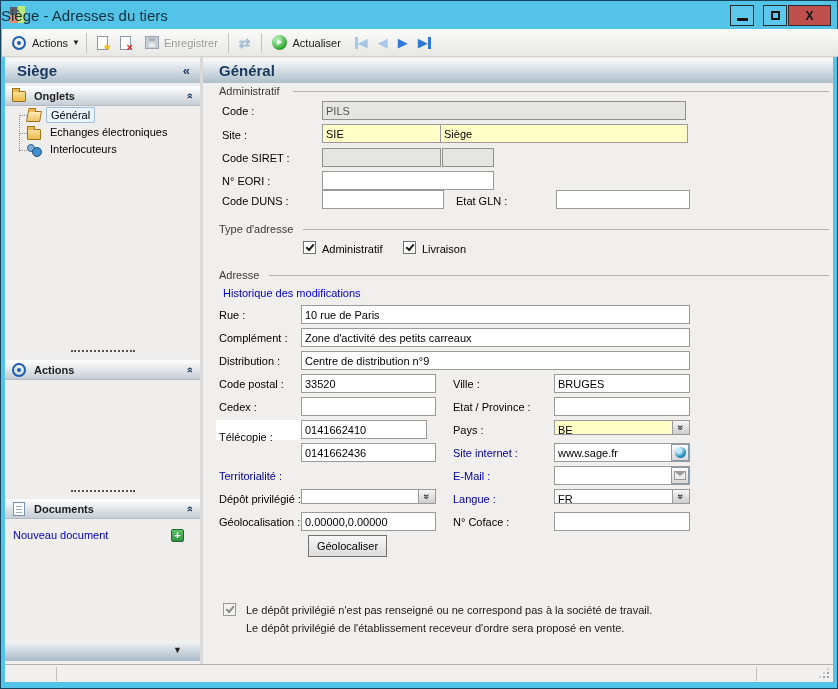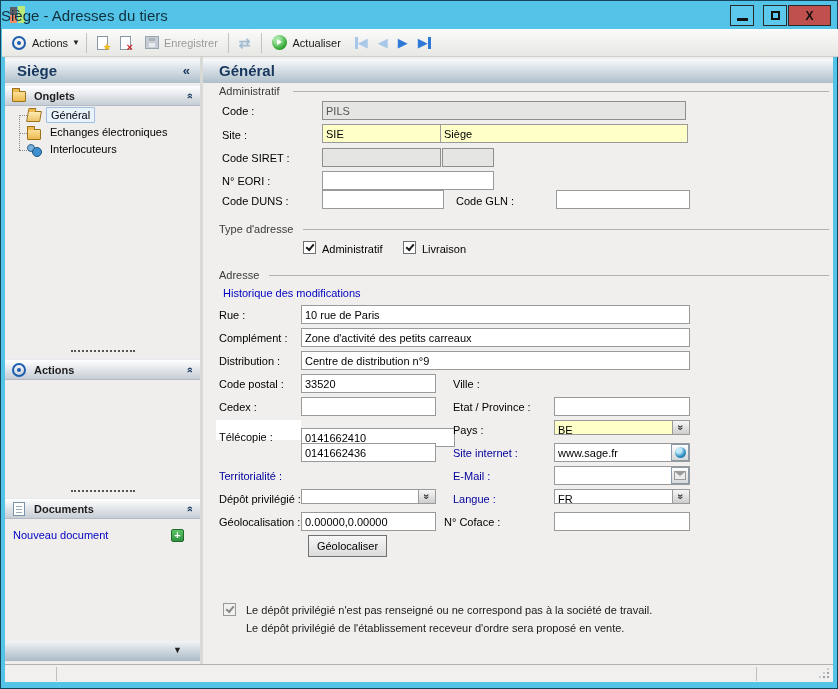--- a/index.html
+++ b/index.html
@@ -269,21 +269,21 @@
       <div class="lbl" style="left:19px;top:72px">Site :</div>
       <input class="fld yellowfld" style="left: 119px; top: 67px; width: 119px;" value="SIE">
       <input class="fld yellowfld" style="left: 237px; top: 67px; width: 248px;" value="Siège">
       <div class="lbl" style="left:19px;top:95px">Code SIRET :</div>
       <input class="fld grayfld" style="left: 119px; top: 91px; width: 119px;" value="">
       <input class="fld grayfld" style="left: 239px; top: 91px; width: 52px;" value="">
       <div class="lbl" style="left:19px;top:118px">N° EORI :</div>
       <input class="fld" style="left: 119px; top: 114px; width: 172px;" value="">
       <div class="lbl" style="left:19px;top:138px">Code DUNS :</div>
       <input class="fld" style="left: 119px; top: 133px; width: 122px;" value="">
-      <div class="lbl" style="left:253px;top:138px">Code GLN :</div>
+      <div class="lbl" style="left:253px;top:138px">Etat GLN :</div>
       <input class="fld" style="left: 353px; top: 133px; width: 134px;" value="">
 
       <div class="legend" style="left:16px;top:166px">Type d'adresse</div>
       <div class="gline" style="left:100px;top:172px;width:526px"></div>
       <div class="cb" style="left:100px;top:184px"></div>
       <div class="lbl" style="left:119px;top:186px">Administratif</div>
       <div class="cb" style="left:200px;top:184px"></div>
       <div class="lbl" style="left:219px;top:186px">Livraison</div>
 
       <div class="legend" style="left:16px;top:212px">Adresse</div>
@@ -293,28 +293,29 @@
       <div class="lbl" style="left:16px;top:252px">Rue :</div>
       <input class="fld" style="left: 98px; top: 248px; width: 389px;" value="10 rue de Paris">
       <div class="lbl" style="left:16px;top:275px">Complément :</div>
       <input class="fld" style="left: 98px; top: 271px; width: 389px;" value="Zone d'activité des petits carreaux">
       <div class="lbl" style="left:16px;top:298px">Distribution :</div>
       <input class="fld" style="left: 98px; top: 294px; width: 389px;" value="Centre de distribution n°9">
 
       <div class="lbl" style="left:16px;top:321px">Code postal :</div>
       <input class="fld" style="left: 98px; top: 317px; width: 135px;" value="33520">
       <div class="lbl" style="left:250px;top:321px">Ville :</div>
+      <input class="fld" style="left: 351px; top: 317px; width: 136px;" value="BRUGES">
 
       <div class="lbl" style="left:16px;top:344px">Cedex :</div>
       <input class="fld" style="left: 98px; top: 340px; width: 135px;" value="">
       <div class="lbl" style="left:250px;top:344px">Etat / Province :</div>
       <input class="fld" style="left: 351px; top: 340px; width: 136px;" value="">
 
       <div class="whiteblock" style="left:13px;top:363px;width:85px;height:20px"></div>
-      <input class="fld" style="left: 98px; top: 363px; width: 154px; margin-top: 8px;" value="0141662410">
+      <input class="fld" style="left: 98px; top: 363px; width: 126px;" value="0141662410">
       <div class="lbl" style="left:250px;top:367px">Pays :</div>
       <div class="combo yellowfld" style="left:351px;top:363px;width:136px">
         <div class="val">BE</div>
         <div class="dbtn">
             <span>»</span>
           </div>
       </div>
 
       <div class="lbl" style="left:16px;top:374px">Télécopie :</div>
       <input class="fld" style="left: 98px; top: 386px; width: 135px;" value="0141662436">
@@ -341,21 +342,21 @@
       <div class="lbl bluelbl" style="left:250px;top:436px">Langue :</div>
       <div class="combo" style="left:351px;top:432px;width:136px">
         <div class="val">FR</div>
         <div class="dbtn">
             <span>»</span>
           </div>
       </div>
 
       <div class="lbl" style="left:16px;top:459px">Géolocalisation :</div>
       <input class="fld" style="left: 98px; top: 455px; width: 135px;" value="0.00000,0.00000">
-      <div class="lbl" style="left:241px;top:459px">N° Coface :</div>
+      <div class="lbl" style="left:250px;top:459px">N° Coface :</div>
       <input class="fld" style="left: 351px; top: 455px; width: 136px;" value="">
 
       <div class="pushbtn" style="left:105px;top:478px;width:79px;height:22px">Géolocaliser</div>
 
       <div class="cb graycb" style="left:20px;top:546px"></div>
       <div class="note" style="left:43px;top:565px">Le dépôt privilégié de l'établissement receveur d'ordre sera proposé en vente.</div>
       <div class="note" style="left:43px;top:547px">Le dépôt privilégié n'est pas renseigné ou ne correspond pas à la société de travail.</div>
     </div>
   </div>
 

